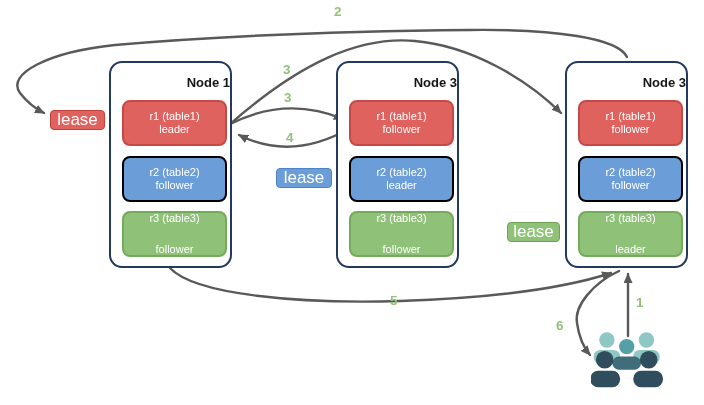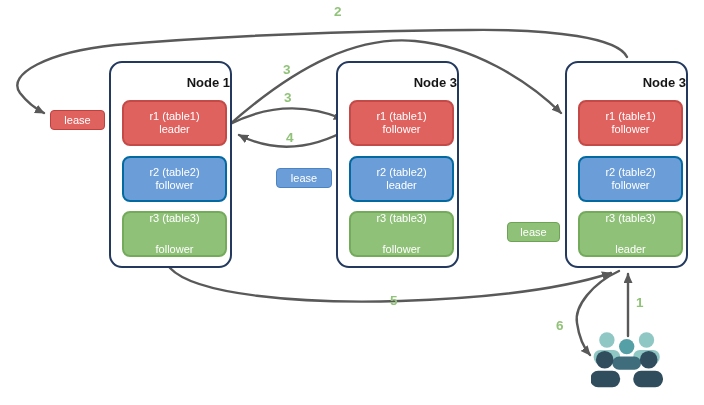--- a/index.html
+++ b/index.html
@@ -15,28 +15,28 @@
   .node-title{
     text-align:right;margin-top:12px;font-size:13px;font-weight:bold;color:#151515;
   }
   .replica{
     position:absolute;left:11px;width:105px;height:46px;box-sizing:border-box;
     border-radius:8px;color:#ffffff;font-size:11px;line-height:13.5px;
     display:flex;flex-direction:column;align-items:center;justify-content:center;text-align:center;
   }
   .replica span{display:block;}
   .replica.red{background:#e0625f;border:2px solid #c44a47;}
-  .replica.blue{background:#6b9ed8;border:2px solid #0369a1;}
+  .replica.blue{background:#6b9ed8;border:2px solid #000000;}
   .replica.green{background:#8fc278;border:2px solid #74ab5b;}
   .r1{top:37px;}
   .r2{top:93px;}
   .r3{top:148px;gap:18px;}
   .lease{
     position:absolute;box-sizing:border-box;height:20px;border-radius:4px;z-index:3;
-    color:#ffffff;font-size:11px;display:flex;align-items:center;justify-content:center;
+    color:#ffffff;font-size:17px;display:flex;align-items:center;justify-content:center;
   }
   .lease.red{left:50px;top:110px;width:55px;background:#e0625f;border:1.5px solid #c0403d;}
   .lease.blue{left:276px;top:168px;width:56px;background:#6b9ed8;border:1.5px solid #4c83c4;}
   .lease.green{left:507px;top:222px;width:53px;background:#8fc278;border:1.5px solid #6da353;}
   .num{
     position:absolute;font-size:13.5px;font-weight:bold;color:#90c278;z-index:3;
   }
   .num.n2{left:334px;top:4px;}
   .num.n3a{left:283px;top:62px;}
   .num.n3b{left:284px;top:90px;}

